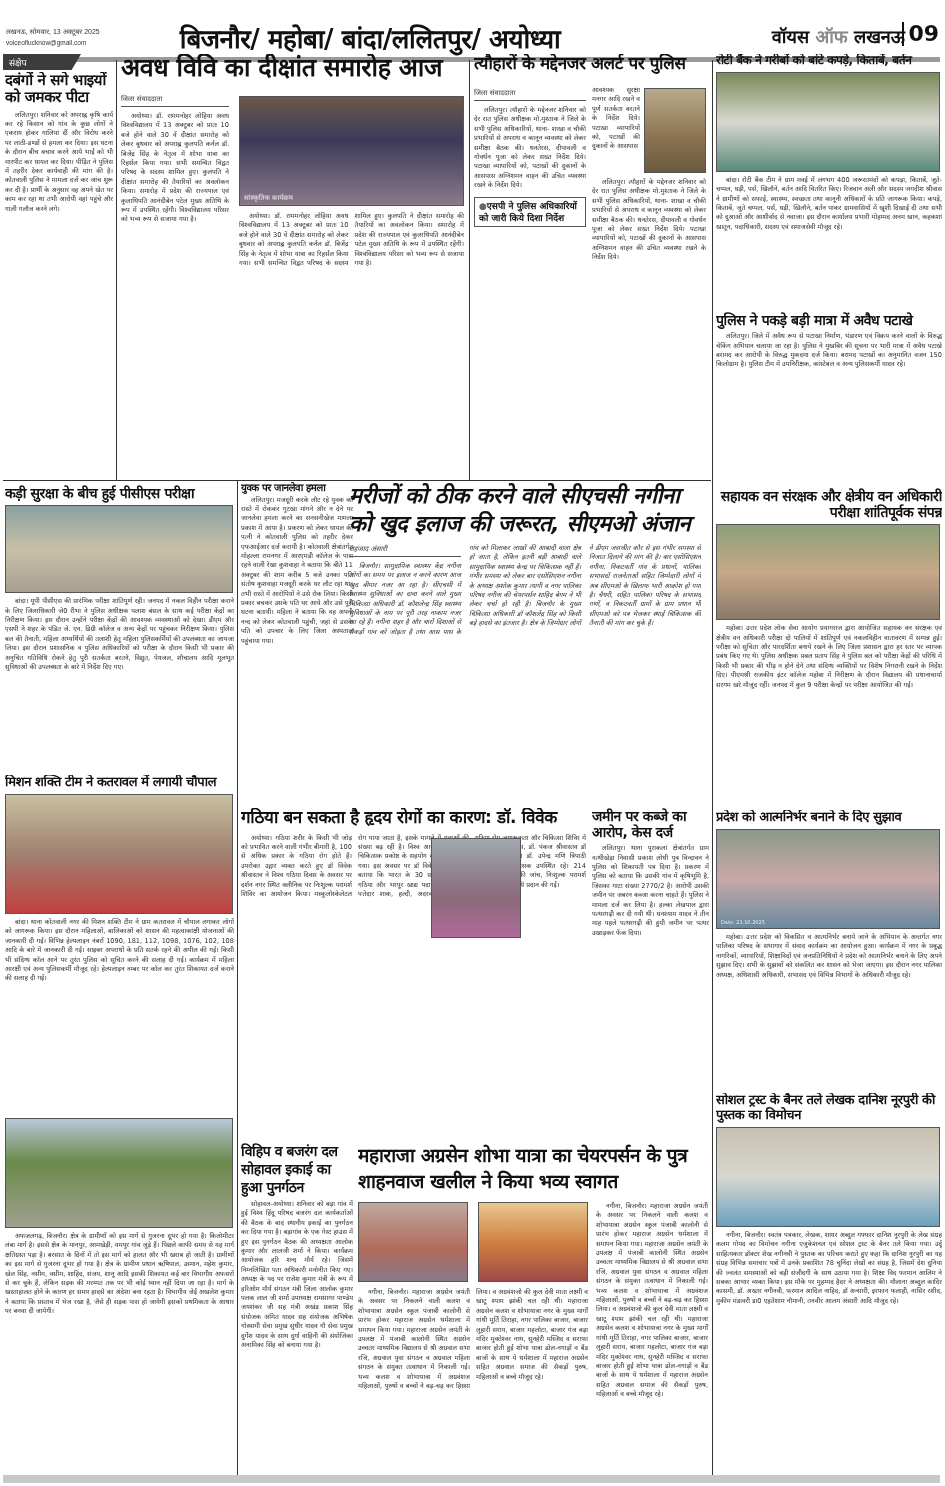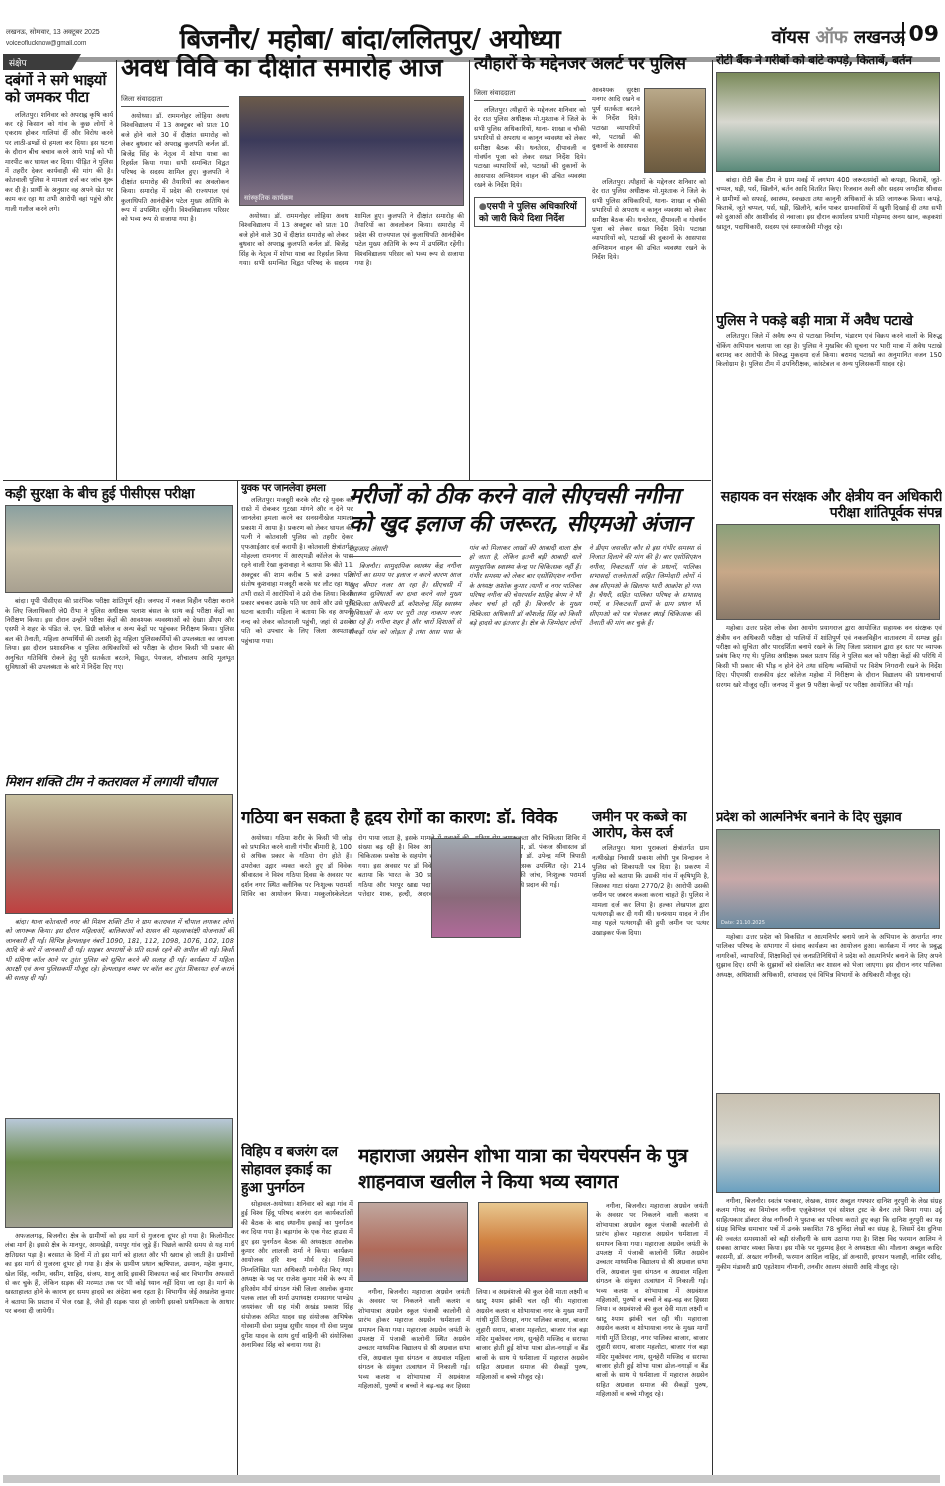--- a/index.html
+++ b/index.html
@@ -138,21 +138,21 @@
 </div>
 
 <div class="block" style="left:716px;top:488px;width:226px;height:320px;">
   <div class="headline" style="font-size:14px;margin-bottom:4px;text-align:right;">सहायक वन संरक्षक और क्षेत्रीय वन अधिकारी परीक्षा शांतिपूर्वक संपन्न</div>
   <div class="photo" style="position:relative;width:224px;height:96px;background:linear-gradient(180deg,#8aa07a 0%,#c8a888 50%,#8a7a6a 100%);"></div>
   <div class="body-text" style="margin-top:4px;">
       <p>महोबा। उत्तर प्रदेश लोक सेवा आयोग प्रयागराज द्वारा आयोजित सहायक वन संरक्षक एवं क्षेत्रीय वन अधिकारी परीक्षा दो पालियों में शांतिपूर्ण एवं नकलविहीन वातावरण में सम्पन्न हुई। परीक्षा को सुचिता और पारदर्शिता बनाये रखने के लिए जिला प्रशासन द्वारा हर स्तर पर व्यापक प्रबंध किए गए थे। पुलिस अधीक्षक प्रबल प्रताप सिंह ने पुलिस बल को परीक्षा केंद्रों की परिधि में किसी भी प्रकार की भीड़ न होने देने तथा संदिग्ध व्यक्तियों पर विशेष निगरानी रखने के निर्देश दिए। पीएमश्री राजकीय इंटर कॉलेज महोबा में निरीक्षण के दौरान विद्यालय की प्रधानाचार्या सरगम खरे मौजूद रहीं। जनपद में कुल 9 परीक्षा केन्द्रों पर परीक्षा आयोजित की गई।</p>
     </div>
 </div>
 
-<div class="block" style="left:5px;top:775px;width:229px;height:335px;font-style:italic;">
+<div class="block" style="left:5px;top:775px;width:229px;height:335px;">
   <div class="headline" style="font-size:13px;margin-bottom:4px;white-space:nowrap;">मिशन शक्ति टीम ने कतरावल में लगायी चौपाल</div>
   <div class="photo" style="position:relative;width:228px;height:120px;background:linear-gradient(180deg,#c8c0a0 0%,#a08070 50%,#c04040 100%);"></div>
   <div class="body-text" style="margin-top:4px;">
       <p>बांदा। थाना कोतवाली नगर की मिशन शक्ति टीम ने ग्राम कतरावल में चौपाल लगाकर लोगों को जागरूक किया। इस दौरान महिलाओं, बालिकाओं को शासन की महत्वाकांक्षी योजनाओं की जानकारी दी गई। विभिन्न हेल्पलाइन नंबरों 1090, 181, 112, 1098, 1076, 102, 108 आदि के बारे में जानकारी दी गई। साइबर अपराधों के प्रति सतर्क रहने की अपील की गई। किसी भी संदिग्ध कॉल आने पर तुरंत पुलिस को सूचित करने की सलाह दी गई। कार्यक्रम में महिला आरक्षी एवं अन्य पुलिसकर्मी मौजूद रहे। हेल्पलाइन नम्बर पर कॉल कर तुरंत शिकायत दर्ज कराने की सलाह दी गई।</p>
     </div>
 </div>
 
 <div class="block" style="left:241px;top:808px;width:345px;height:270px;">
   <div class="headline" style="font-size:17px;margin-bottom:6px;white-space:nowrap;">गठिया बन सकता है हृदय रोगों का कारण: डॉ. विवेक</div>
   <div class="photo" style="left:190px;top:30px;width:90px;height:100px;background:linear-gradient(180deg,#a0a8b0 0%,#8a6a7a 60%,#b06a9a 100%);"></div>
@@ -202,19 +202,20 @@
     <div class="body-text">
         <p>नगीना, बिजनौर। महाराजा अग्रसेन जयंती के अवसर पर निकलने वाली कलश व शोभायात्रा अग्रसेन स्कूल पंजाबी कालोनी से प्रारंभ होकर महाराज अग्रसेन धर्मशाला में समापन किया गया। महाराजा अग्रसेन जयंती के उपलक्ष में पंजाबी कालोनी स्थित अग्रसेन उच्चतर माध्यमिक विद्यालय से श्री अग्रवाल सभा रजि, अग्रवाल युवा संगठन व अग्रवाल महिला संगठन के संयुक्त तत्वाधान में निकाली गई। भव्य कलश व शोभायात्रा में अग्रवंशज महिलाओं, पुरुषों व बच्चों ने बढ़-चढ़ कर हिस्सा लिया। व अग्रवंशजो की कुल देवी माता लक्ष्मी व खाटू श्याम झांकी चल रही थी। महाराजा अग्रसेन कलश व शोभायात्रा नगर के मुख्य मार्गों गांधी मूर्ति तिराहा, नगर पालिका बाजार, बाजार लुहारी सराय, बाजार महलोटा, बाजार गंज बड़ा मंदिर मुक्तेश्वर नाथ, सुनहेरी मस्जिद व सराफा बाजार होती हुई शोभा यात्रा ढोल-नगाड़ों व बैंड बाजों के साथ ये धर्मशाला में महाराज अग्रसेन सहित अग्रवाल समाज की सैकड़ों पुरुष, महिलाओं व बच्चे मौजूद रहे।</p>
       </div>
   </div>
   <div style="position:absolute;left:238px;top:60px;width:112px;" class="body-text">
       <p>नगीना, बिजनौर। महाराजा अग्रसेन जयंती के अवसर पर निकलने वाली कलश व शोभायात्रा अग्रसेन स्कूल पंजाबी कालोनी से प्रारंभ होकर महाराज अग्रसेन धर्मशाला में समापन किया गया। महाराजा अग्रसेन जयंती के उपलक्ष में पंजाबी कालोनी स्थित अग्रसेन उच्चतर माध्यमिक विद्यालय से श्री अग्रवाल सभा रजि, अग्रवाल युवा संगठन व अग्रवाल महिला संगठन के संयुक्त तत्वाधान में निकाली गई। भव्य कलश व शोभायात्रा में अग्रवंशज महिलाओं, पुरुषों व बच्चों ने बढ़-चढ़ कर हिस्सा लिया। व अग्रवंशजो की कुल देवी माता लक्ष्मी व खाटू श्याम झांकी चल रही थी। महाराजा अग्रसेन कलश व शोभायात्रा नगर के मुख्य मार्गों गांधी मूर्ति तिराहा, नगर पालिका बाजार, बाजार लुहारी सराय, बाजार महलोटा, बाजार गंज बड़ा मंदिर मुक्तेश्वर नाथ, सुनहेरी मस्जिद व सराफा बाजार होती हुई शोभा यात्रा ढोल-नगाड़ों व बैंड बाजों के साथ ये धर्मशाला में महाराज अग्रसेन सहित अग्रवाल समाज की सैकड़ों पुरुष, महिलाओं व बच्चे मौजूद रहे।</p>
     </div>
 </div>
 
 <div class="block" style="left:716px;top:1093px;width:226px;height:382px;">
+  <div class="headline" style="font-size:13px;margin-bottom:4px;">सोशल ट्रस्ट के बैनर तले लेखक दानिश नूरपुरी की पुस्तक का विमोचन</div>
   <div class="photo" style="position:relative;width:224px;height:100px;background:linear-gradient(180deg,#c8c0b0 0%,#d8d8d0 50%,#6aa0c0 100%);"></div>
   <div class="body-text" style="margin-top:4px;">
       <p>नगीना, बिजनौर। स्वतंत्र पत्रकार, लेखक, शायर अब्दुल गफ्फार दानिश नूरपुरी के लेख संग्रह कलम गोयद का विमोचन नगीना एजुकेशनल एवं सोशल ट्रस्ट के बैनर तले किया गया। उर्दू साहित्यकार डॉक्टर शेख नगीनवी ने पुस्तक का परिचय कराते हुए कहा कि दानिश नूरपुरी का यह संग्रह विभिन्न समाचार पत्रों में उनके प्रकाशित 78 चुनिंदा लेखों का संग्रह है, जिसमें देश दुनिया की ज्वलंत समस्याओं को बड़ी संजीदगी के साथ उठाया गया है। शिक्षा विद फरमान आलिम ने सबका आभार व्यक्त किया। इस मौके पर मुहम्मद हैदर ने अध्यक्षता की। मौलाना अब्दुल कादिर कासमी, डॉ. अख्तर नगीनवी, फरमान आदिल नाहिद, डॉ अन्सारी, इरफान फलाही, नासिर रशीद, मुकीम मंडावरी डा0 एहतेशाम नौमानी, तनवीर आलम अंसारी आदि मौजूद रहे।</p>
     </div>
 </div>
 
 <div class="bottom-rule"></div>
 
 </body></html>

